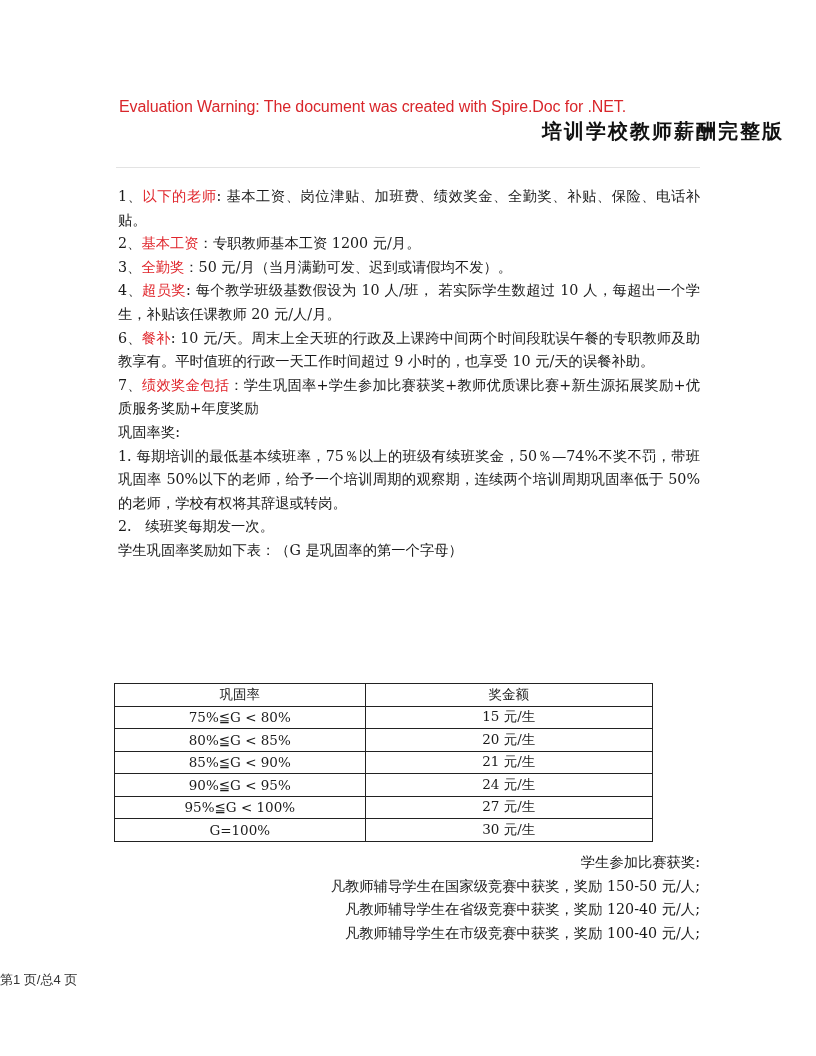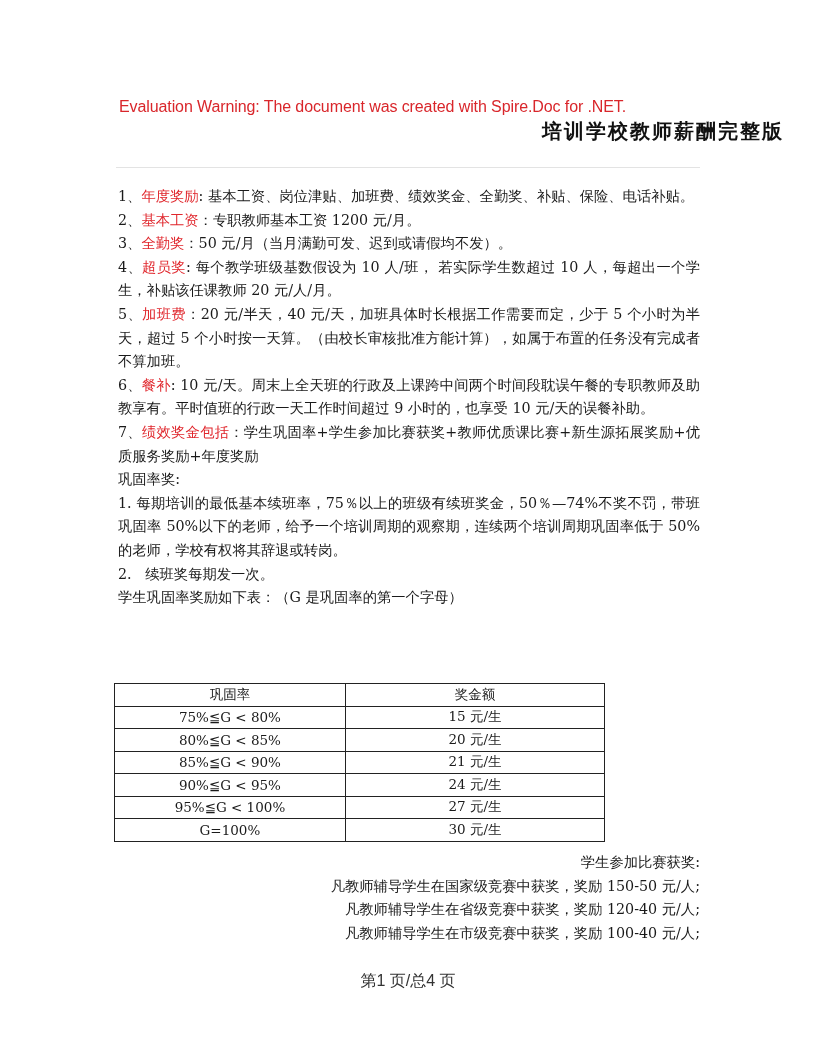--- a/index.html
+++ b/index.html
@@ -61,21 +61,21 @@
     .red {
       color: #e0262c;
     }
     .indent2 {
       white-space: pre;
     }
     .bonus-table {
       position: absolute;
       left: 114px;
       top: 683px;
-      width: 491px;
+      width: 539px;
       border-collapse: collapse;
       font-size: 13.5px;
       color: #1a1a1a;
     }
     .bonus-table td, .bonus-table th {
       border: 1px solid #222222;
       height: 22.5px;
       padding: 0 3px;
       font-weight: normal;
       box-sizing: border-box;
@@ -93,49 +93,45 @@
       line-height: 23.6px;
       color: #1a1a1a;
       text-align: right;
     }
     .after-table p { margin: 0; }
     .footer {
       position: absolute;
       left: 0;
       width: 816px;
       top: 971px;
-      text-align: center;
       font-family: "Liberation Sans", "DejaVu Sans", sans-serif;
-      font-size: 16px;
+      font-size: 13px;
       color: #333333;
     }
   </style>
 </head>
 <body>
 
 <div class="warning">Evaluation Warning: The document was created with Spire.Doc for .NET.</div>
 
 <div class="title">培训学校教师薪酬完整版</div>
 <div class="title-rule"></div>
 
 <div class="content">
   <p>
-    <span>1、</span><span class="red">年度奖励</span><span>: </span><span>基本工资、岗位津贴、加班费、绩效奖金、全勤奖、补贴、保险、电话补贴。</span>
+    <span>1、</span><span class="red">以下的老师</span><span>: </span><span>基本工资、岗位津贴、加班费、绩效奖金、全勤奖、补贴、保险、电话补贴。</span>
   </p>
   <p>
     <span>2、</span><span class="red">基本工资</span><span>：</span><span>专职教师基本工资 1200 元/月。</span>
   </p>
   <p>
     <span>3、</span><span class="red">全勤奖</span><span>：</span><span>50 元/月（当月满勤可发、迟到或请假均不发）。</span>
   </p>
   <p>
     <span>4、</span><span class="red">超员奖</span><span>: </span><span>每个教学班级基数假设为 10 人/班， 若实际学生数超过 10 人，每超出一个学生，补贴该任课教师 20 元/人/月。</span>
-  </p>
-  <p>
-    <span>5、</span><span class="red">加班费</span><span>：</span><span>20 元/半天，40 元/天，加班具体时长根据工作需要而定，少于 5 个小时为半天，超过 5 个小时按一天算。（由校长审核批准方能计算），如属于布置的任务没有完成者不算加班。</span>
   </p>
   <p>
     <span>6、</span><span class="red">餐补</span><span>: </span><span>10 元/天。周末上全天班的行政及上课跨中间两个时间段耽误午餐的专职教师及助教享有。平时值班的行政一天工作时间超过 9 小时的，也享受 10 元/天的误餐补助。</span>
   </p>
   <p>
     <span>7、</span><span class="red">绩效奖金包括</span><span>：</span><span>学生巩固率+学生参加比赛获奖+教师优质课比赛+新生源拓展奖励+优质服务奖励+年度奖励</span>
   </p>
   <p>巩固率奖:</p>
   <p>1. 每期培训的最低基本续班率，75％以上的班级有续班奖金，50％—74%不奖不罚，带班巩固率 50%以下的老师，给予一个培训周期的观察期，连续两个培训周期巩固率低于 50%的老师，学校有权将其辞退或转岗。</p>
   <p class="indent2">2.   续班奖每期发一次。</p>

